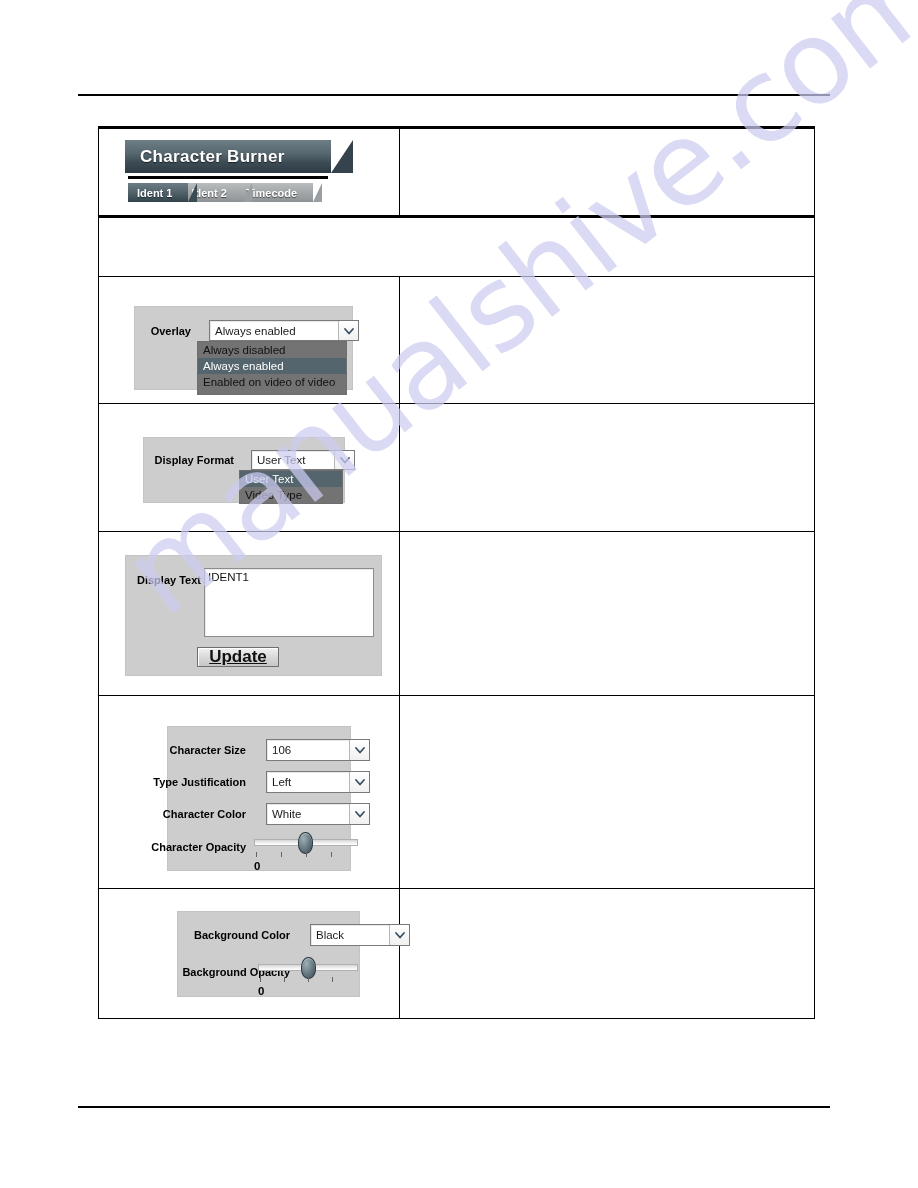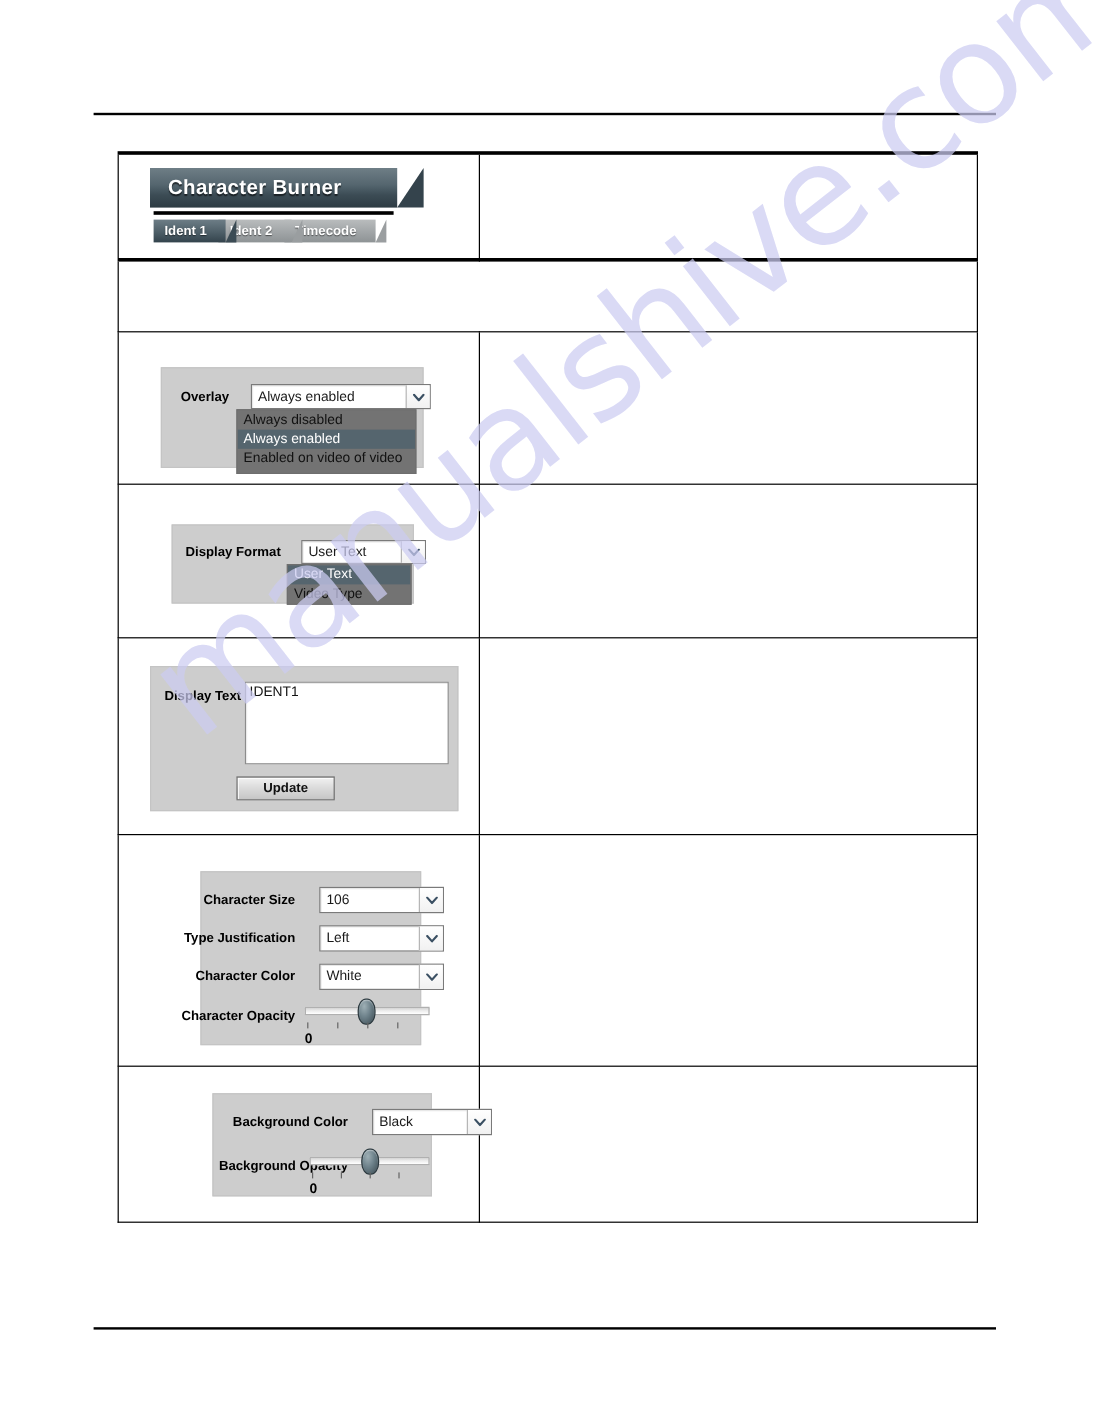--- a/index.html
+++ b/index.html
@@ -237,27 +237,28 @@
     box-shadow: inset 1px 1px 0 rgba(0,0,0,.08);
     font-size: 11.5px;
     color: #111111;
     padding: 2px 0 0 3px;
     box-sizing: border-box;
   }
   .btn {
     background: linear-gradient(180deg,#f2f2f2 0%,#dcdcdc 45%,#c6c6c6 100%);
     border: 1px solid #6f6f6f;
     box-shadow: inset 1px 1px 0 #ffffff;
-    font-size: 11px;
+    font-size: 17px;
     font-weight: bold;
     color: #111111;
     display: flex;
     align-items: center;
     justify-content: center;
     box-sizing: border-box;
+    text-decoration: underline;
   }
 
   
   .slider-wrap { position: relative; }
   .slider-track {
     position: absolute;
     left: 0; top: 9px;
     height: 7px;
     width: 100%;
     background: linear-gradient(180deg,#d4d4d4 0%,#ececec 45%,#ffffff 100%);

